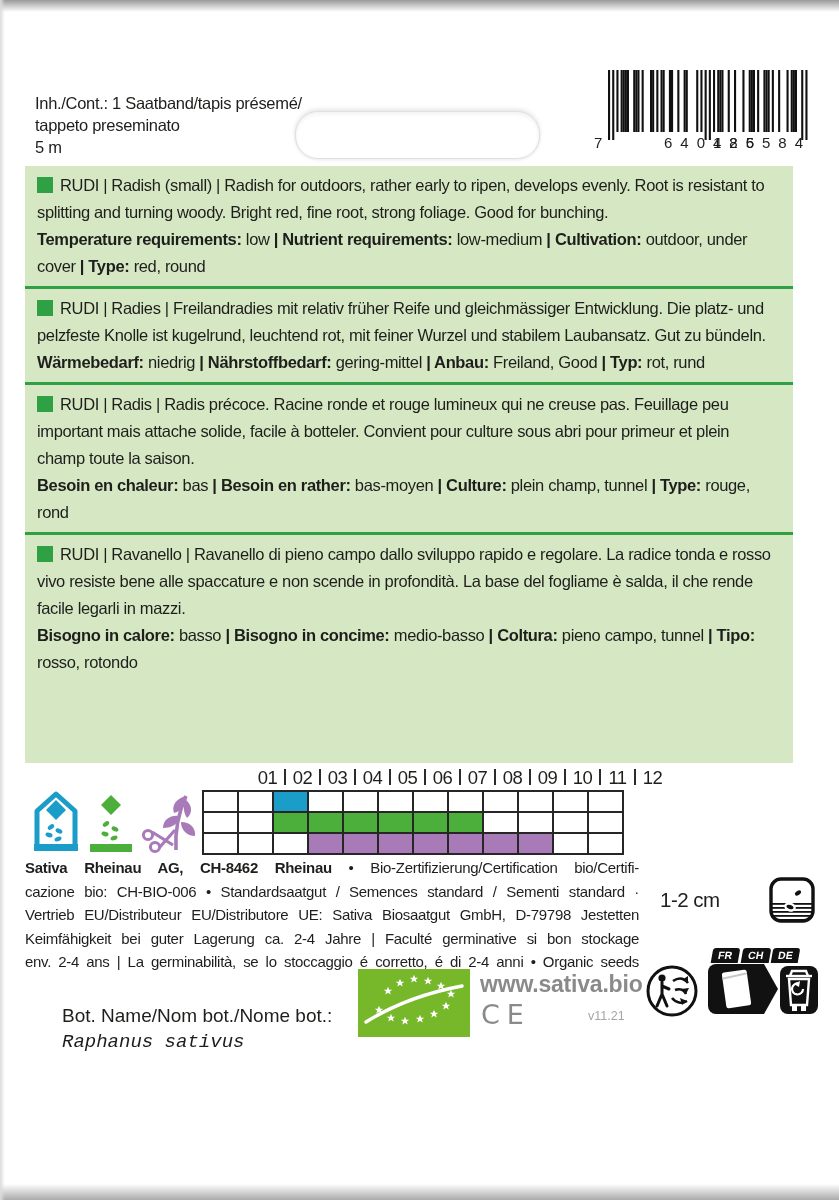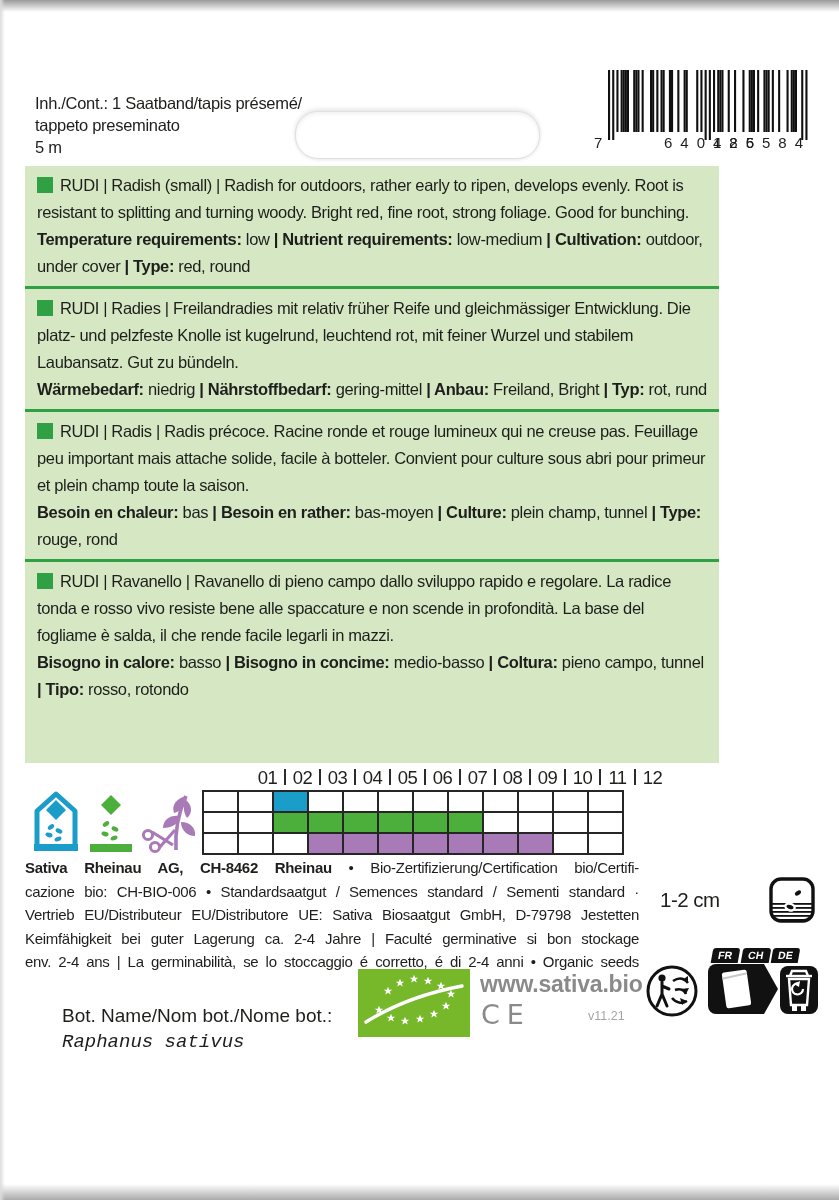--- a/index.html
+++ b/index.html
@@ -25,21 +25,21 @@
     box-shadow:0 -2px 4px rgba(0,0,0,0.10), inset 0 2px 4px rgba(0,0,0,0.06), 0 2px 3px rgba(0,0,0,0.05);
   }
   .barcode{position:absolute;left:608px;top:70px;width:210px;}
   .barcode svg{display:block;}
   .barcode-digits{position:absolute;left:-14px;top:64px;width:224px;font-size:15px;}
   .bc-prefix{position:absolute;left:0;top:0;}
   .bc-g1{position:absolute;left:22px;top:0;letter-spacing:8px;margin-left:48px;}
   .bc-g2{position:absolute;left:119px;top:0;letter-spacing:8px;}
 
   
-  .greenblock{position:absolute;left:25px;top:166px;width:694px;height:597px;background:var(--bg-green);}
+  .greenblock{position:absolute;left:25px;top:166px;width:768px;height:597px;background:var(--bg-green);}
   .lang-section{padding:6px 0 6px 0;}
   .desc,.specs{margin:0 12px;font-size:16.5px;line-height:27px;letter-spacing:-0.35px;}
   .specs b,.desc b{letter-spacing:-0.35px;}
   .bullet{display:inline-block;width:16px;height:16px;background:var(--line-green);margin-right:7px;vertical-align:-2px;}
   .spec{white-space:normal;}
   .spec:not(:last-child)::after{content:" | ";font-weight:bold;}
   .sep{height:3px;background:var(--line-green);}
 
   
   .cal-icons{position:absolute;left:31px;top:786px;width:170px;height:68px;display:flex;align-items:flex-end;gap:7px;}
@@ -148,21 +148,21 @@
       <p class="desc"><span class="bullet"></span><span>RUDI | Radish (small) | Radish for outdoors, rather early to ripen, develops evenly. Root is resistant to splitting and turning woody. Bright red, fine root, strong foliage. Good for bunching.</span></p>
       <p class="specs">
         <span class="spec"><b>Temperature requirements:</b> <span>low</span></span><span class="spec"><b>Nutrient requirements:</b> <span>low-medium</span></span><span class="spec"><b>Cultivation:</b> <span>outdoor, under cover</span></span><span class="spec"><b>Type:</b> <span>red, round</span></span>
       </p>
     </section>
     <div class="sep"></div>
 
     <section class="lang-section">
       <p class="desc"><span class="bullet"></span><span>RUDI | Radies | Freilandradies mit relativ früher Reife und gleichmässiger Entwicklung. Die platz- und pelzfeste Knolle ist kugelrund, leuchtend rot, mit feiner Wurzel und stabilem Laubansatz. Gut zu bündeln.</span></p>
       <p class="specs">
-        <span class="spec"><b>Wärmebedarf:</b> <span>niedrig</span></span><span class="spec"><b>Nährstoffbedarf:</b> <span>gering-mittel</span></span><span class="spec"><b>Anbau:</b> <span>Freiland, Bright</span></span><span class="spec"><b>Typ:</b> <span>rot, rund</span></span>
+        <span class="spec"><b>Wärmebedarf:</b> <span>niedrig</span></span><span class="spec"><b>Nährstoffbedarf:</b> <span>gering-mittel</span></span><span class="spec"><b>Anbau:</b> <span>Freiland, Good</span></span><span class="spec"><b>Typ:</b> <span>rot, rund</span></span>
       </p>
     </section>
     <div class="sep"></div>
 
     <section class="lang-section">
       <p class="desc"><span class="bullet"></span><span>RUDI | Radis | Radis précoce. Racine ronde et rouge lumineux qui ne creuse pas. Feuillage peu important mais attache solide, facile à botteler. Convient pour culture sous abri pour primeur et plein champ toute la saison.</span></p>
       <p class="specs">
         <span class="spec"><b>Besoin en chaleur:</b> <span>bas</span></span><span class="spec"><b>Besoin en rather:</b> <span>bas-moyen</span></span><span class="spec"><b>Culture:</b> <span>plein champ, tunnel</span></span><span class="spec"><b>Type:</b> <span>rouge, rond</span></span>
       </p>
     </section>

